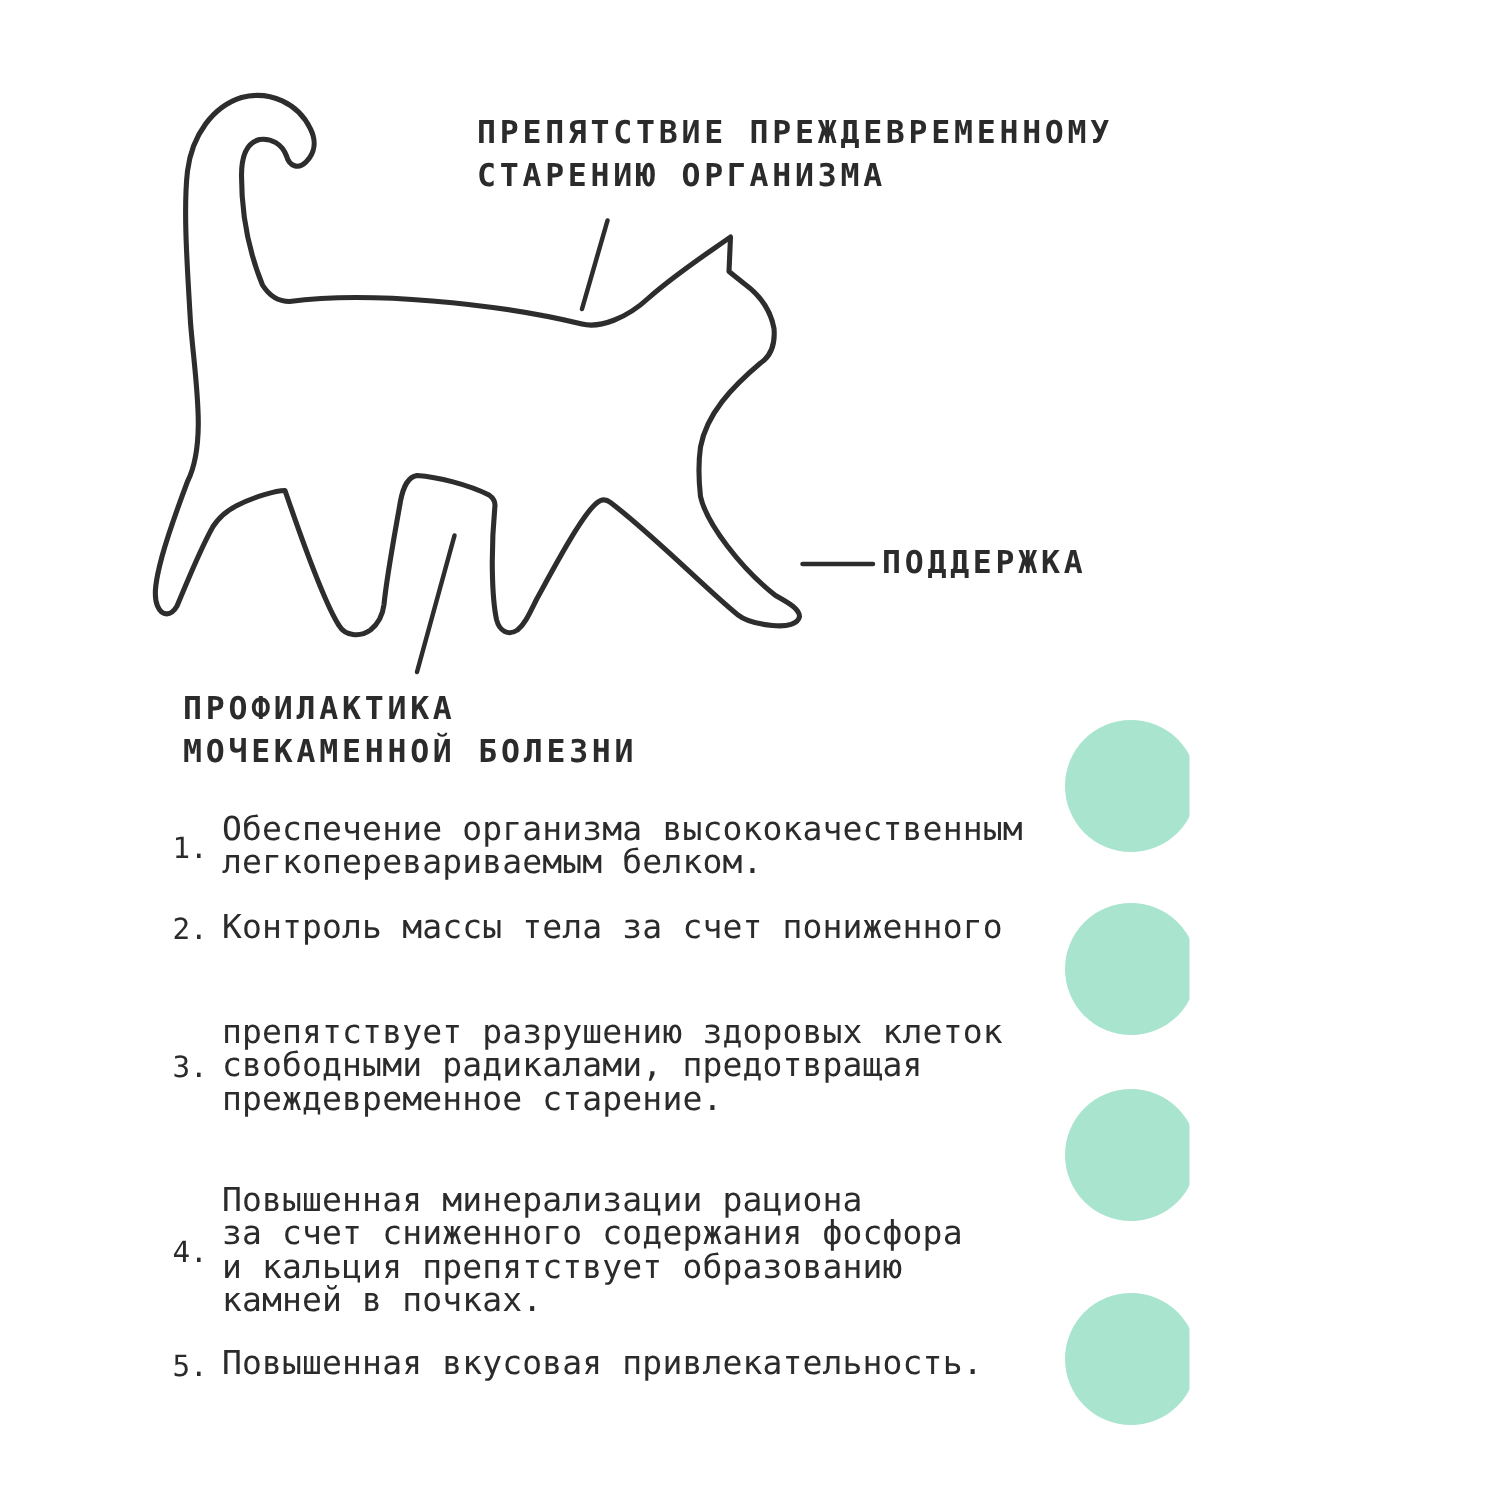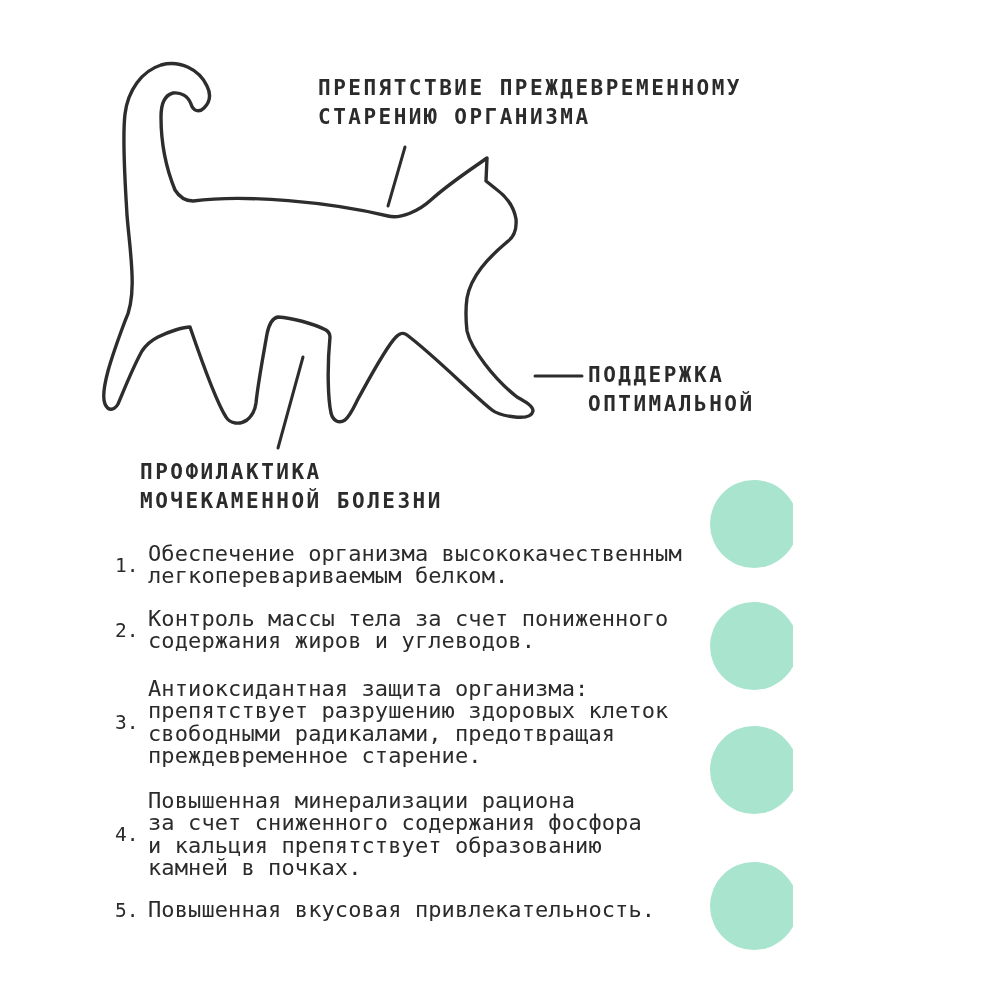--- a/index.html
+++ b/index.html
@@ -21,21 +21,21 @@
   .callout {
     position: absolute;
     font-size: 21px;
     line-height: 29px;
     letter-spacing: 2.5px;
     white-space: nowrap;
     font-weight: bold;
   }
   .callout-1 { left: 318px; top: 74px; }
   .callout-2 { left: 588px; top: 361px; }
-  .callout-3 { left: 140px; top: 458px; }
+  .callout-3 { left: 122px; top: 458px; }
   .benefit {
     position: absolute;
     left: 115px;
     display: flex;
     align-items: center;
   }
   .benefit .num {
     width: 33px;
     flex: 0 0 33px;
     font-size: 19.5px;
@@ -111,45 +111,42 @@
     <line x1="535" y1="376" x2="582" y2="376" stroke="#2d2d2d" stroke-width="3" stroke-linecap="round"></line>
     <line x1="303" y1="357" x2="278" y2="448" stroke="#2d2d2d" stroke-width="3" stroke-linecap="round"></line>
   </svg>
 
   <div class="callout callout-1">
     <div>ПРЕПЯТСТВИЕ ПРЕЖДЕВРЕМЕННОМУ</div>
     <div>СТАРЕНИЮ ОРГАНИЗМА</div>
   </div>
   <div class="callout callout-2">
     <div>ПОДДЕРЖКА</div>
-    <div>ОПТИМАЛЬНОЙ</div>
   </div>
   <div class="callout callout-3">
     <div>ПРОФИЛАКТИКА</div>
     <div>МОЧЕКАМЕННОЙ БОЛЕЗНИ</div>
   </div>
 
   <div class="benefit benefit-1">
     <div class="num">1.</div>
     <div class="lines">
       <div>Обеспечение организма высококачественным</div>
       <div>легкоперевариваемым белком.</div>
     </div>
   </div>
   <div class="benefit benefit-2">
     <div class="num">2.</div>
     <div class="lines">
       <div>Контроль массы тела за счет пониженного</div>
-      <div>содержания жиров и углеводов.</div>
     </div>
   </div>
   <div class="benefit benefit-3">
     <div class="num">3.</div>
     <div class="lines">
-      <div>Антиоксидантная защита организма:</div>
       <div>препятствует разрушению здоровых клеток</div>
       <div>свободными радикалами, предотвращая</div>
       <div>преждевременное старение.</div>
     </div>
   </div>
   <div class="benefit benefit-4">
     <div class="num">4.</div>
     <div class="lines">
       <div>Повышенная минерализации рациона</div>
       <div>за счет сниженного содержания фосфора</div>

